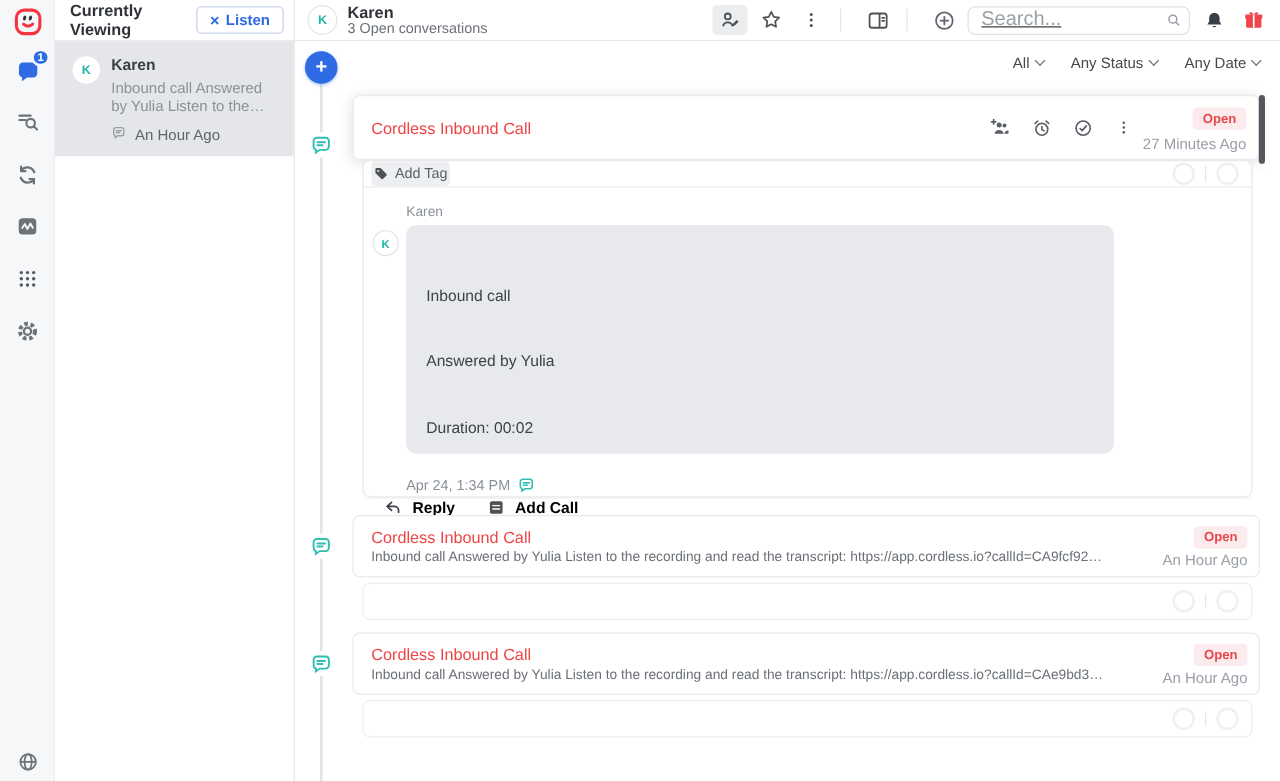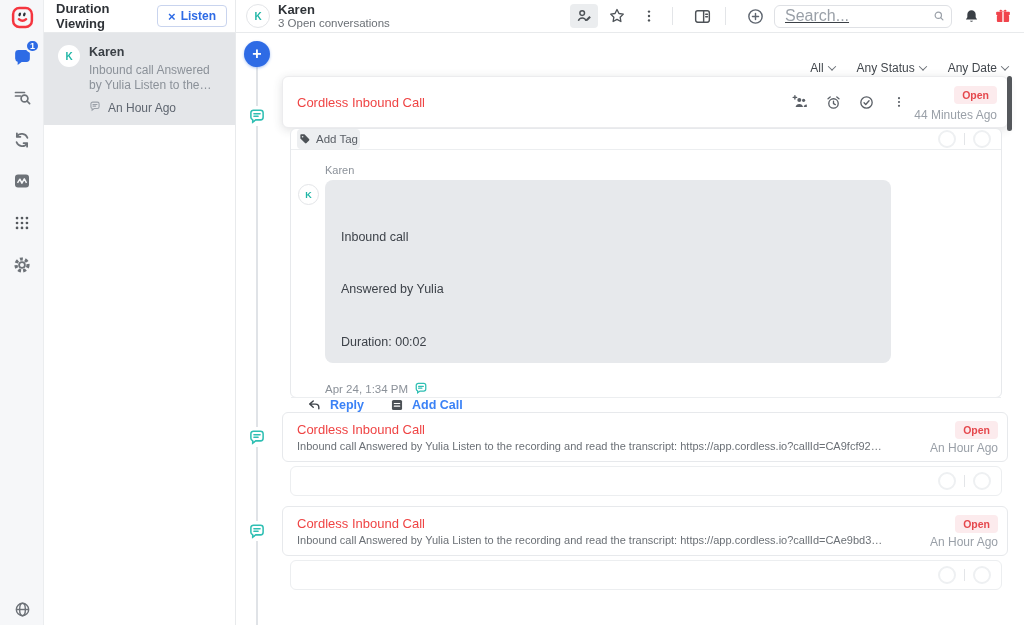--- a/index.html
+++ b/index.html
@@ -34,21 +34,21 @@
   .h-actions { margin-left:auto; display:flex; align-items:center; }
   .h-ic { width:26px; height:24px; display:flex; align-items:center; justify-content:center; cursor:pointer; margin-left:6px; }
   .h-ic.boxed { background:#ebedef; border-radius:4px; width:28px; }
   .vdiv { width:1px; height:18px; background:#e3e5e8; margin:0 10px; }
   .search-box { position:relative; margin-left:6px; }
   .search-box input { width:178px; height:23px; border:1px solid #dfe1e5; border-radius:6px; padding:0 24px 0 10px; font-size:16px; color:#3b4046; outline:none; font-family:inherit;text-decoration:underline; }
   .search-box input::placeholder { color:#9aa0a8; }
   .search-mag { position:absolute; right:6px; top:4px; }
 
   .main-body { position:relative; height:calc(100% - 33px); background:#fff; }
-  .filters { position:absolute; top:28px; right:16px; display:flex; gap:22px; }
+  .filters { position:absolute; top:10px; right:16px; display:flex; gap:22px; }
   .filter { display:flex; align-items:center; gap:5px; font-size:12px; color:#43484e; cursor:pointer; }
   .chev { width:6px; height:6px; border-right:1.5px solid #6b7076; border-bottom:1.5px solid #6b7076; transform:rotate(45deg) translate(-1px,-1px); }
 
   .tline { position:absolute; left:20px; top:10px; bottom:0; width:1.5px; background:#e0e3e7; }
   .plus-btn { position:absolute; left:8px; top:8px; width:26px; height:26px; border-radius:50%; background:#2e6be5; color:#fff; display:flex; align-items:center; justify-content:center; font-size:16px; font-weight:700; cursor:pointer; box-shadow:0 1px 3px rgba(46,107,229,.4); }
   .t-chat { position:absolute; left:11px; width:20px; height:20px; background:#fff; display:flex; align-items:center; justify-content:center; }
 
   .hdr-card { position:absolute; left:46px; width:726px; height:52px; background:#fff; border:1px solid #ececee; border-radius:6px; box-shadow:0 2px 10px rgba(55,60,70,.16); }
   .hdr-card .tk-title { position:absolute; left:14px; top:18px; }
   .tk-title { font-size:13px; color:#ef4444; }
@@ -65,21 +65,21 @@
   .a-div { width:1px; height:12px; background:#e3e5e8; }
   .thread { flex:1; position:relative; padding:14px 0 0 34px; }
   .sender { font-size:11px; color:#8b9199; margin-bottom:4px; }
   .m-avatar { position:absolute; left:7px; top:34px; width:21px; height:21px; border-radius:50%; border:1px solid #e3e5e8; background:#fff; color:#1fb6a6; font-size:9px; font-weight:700; display:flex; align-items:center; justify-content:center; }
   .bubble { width:566px; background:#e7e9ec; border-radius:8px; padding:13px 16px; font-size:12.5px; color:#3d4249; line-height:1.3; }
   .bubble p { margin-bottom:12px;margin-top:36px; }
   .bubble p:last-child { margin-bottom:0; }
   .bubble a { color:#2e6be5; text-decoration:underline; word-break:break-all; cursor:pointer; }
   .stamp-row { display:flex; align-items:center; gap:6px; margin-top:18px; font-size:11.5px; color:#8b9199; }
   .foot-row { height:31px; border-top:1px solid #eceef0; display:flex; align-items:center; padding-left:16px; gap:26px; }
-  .foot-btn { display:flex; align-items:center; gap:8px; font-size:12.5px; font-weight:700; color:#3b82f6; cursor:pointer; }
+  .foot-btn { display:flex; align-items:center; gap:8px; font-size:12.5px; font-weight:700; color:#000000; cursor:pointer; }
 
   .mini-card { position:absolute; left:46px; width:726px; height:50px; background:#fff; border:1px solid #e7e9ec; border-radius:6px; cursor:pointer; }
   .mini-card .tk-title { position:absolute; left:14px; top:9px; }
   .mini-prev { position:absolute; left:14px; top:27px; width:586px; font-size:11px; color:#6b7076; white-space:nowrap; overflow:hidden; text-overflow:ellipsis; }
   .mini-card .open-badge { top:8px; right:9px; }
   .mini-card .tk-time { top:28px; right:9px; }
   .strip { position:absolute; left:54px; width:712px; height:30px; background:#fff; border:1px solid #eceef0; border-radius:6px; display:flex; align-items:center; justify-content:flex-end; padding-right:10px; gap:8px; }
 
   .scroll-thumb { position:absolute; left:1007px; top:76px; width:5px; height:55px; background:#55585c; border-radius:3px; }
 </style>
@@ -145,21 +145,21 @@
       <svg width="19" height="19" viewBox="0 0 20 20" fill="none" stroke="#6d7278" stroke-width="1.5">
         <circle cx="10" cy="10" r="6.5"></circle>
           <ellipse cx="10" cy="10" rx="3" ry="6.5"></ellipse>
           <path d="M3.5 10 h13"></path>
       </svg>
     </div>
   </aside>
 
   <section class="panel">
     <div class="panel-head">
-      <span class="panel-title">Duration Viewing</span>
+      <span class="panel-title">Currently Viewing</span>
       <button class="clear-btn">
         <span class="clear-x">×</span>
         <span>Listen</span>
       </button>
     </div>
     <div class="conv-item">
       <div class="c-avatar">K</div>
       <div>
         <div class="conv-name">Karen</div>
         <div class="conv-prev">Inbound call Answered by Yulia Listen to the recordin...</div>
@@ -311,21 +311,21 @@
           </span>
           <span class="tk-ic">
             <svg width="14" height="14" viewBox="0 0 20 20" fill="#5a5f66">
               <circle cx="10" cy="4.5" r="1.5"></circle>
                 <circle cx="10" cy="10" r="1.5"></circle>
                 <circle cx="10" cy="15.5" r="1.5"></circle>
             </svg>
           </span>
         </div>
         <span class="open-badge">Open</span>
-        <span class="tk-time">44 Minutes Ago</span>
+        <span class="tk-time">27 Minutes Ago</span>
       </div>
 
       <div class="exp-block">
         <div class="tag-row">
           <span class="tag-pill">
             <svg width="12" height="12" viewBox="0 0 16 16">
               <path d="M1.8 2.8 a1 1 0 0 1 1-1 h4.4 l6.2 6.2 a1.4 1.4 0 0 1 0 2 l-3.4 3.4 a1.4 1.4 0 0 1-2 0 L1.8 7.2 z" fill="#4d5257"></path>
               <circle cx="4.8" cy="5" r="1.1" fill="#edeff1"></circle>
             </svg>
             <span>Add Tag</span>

